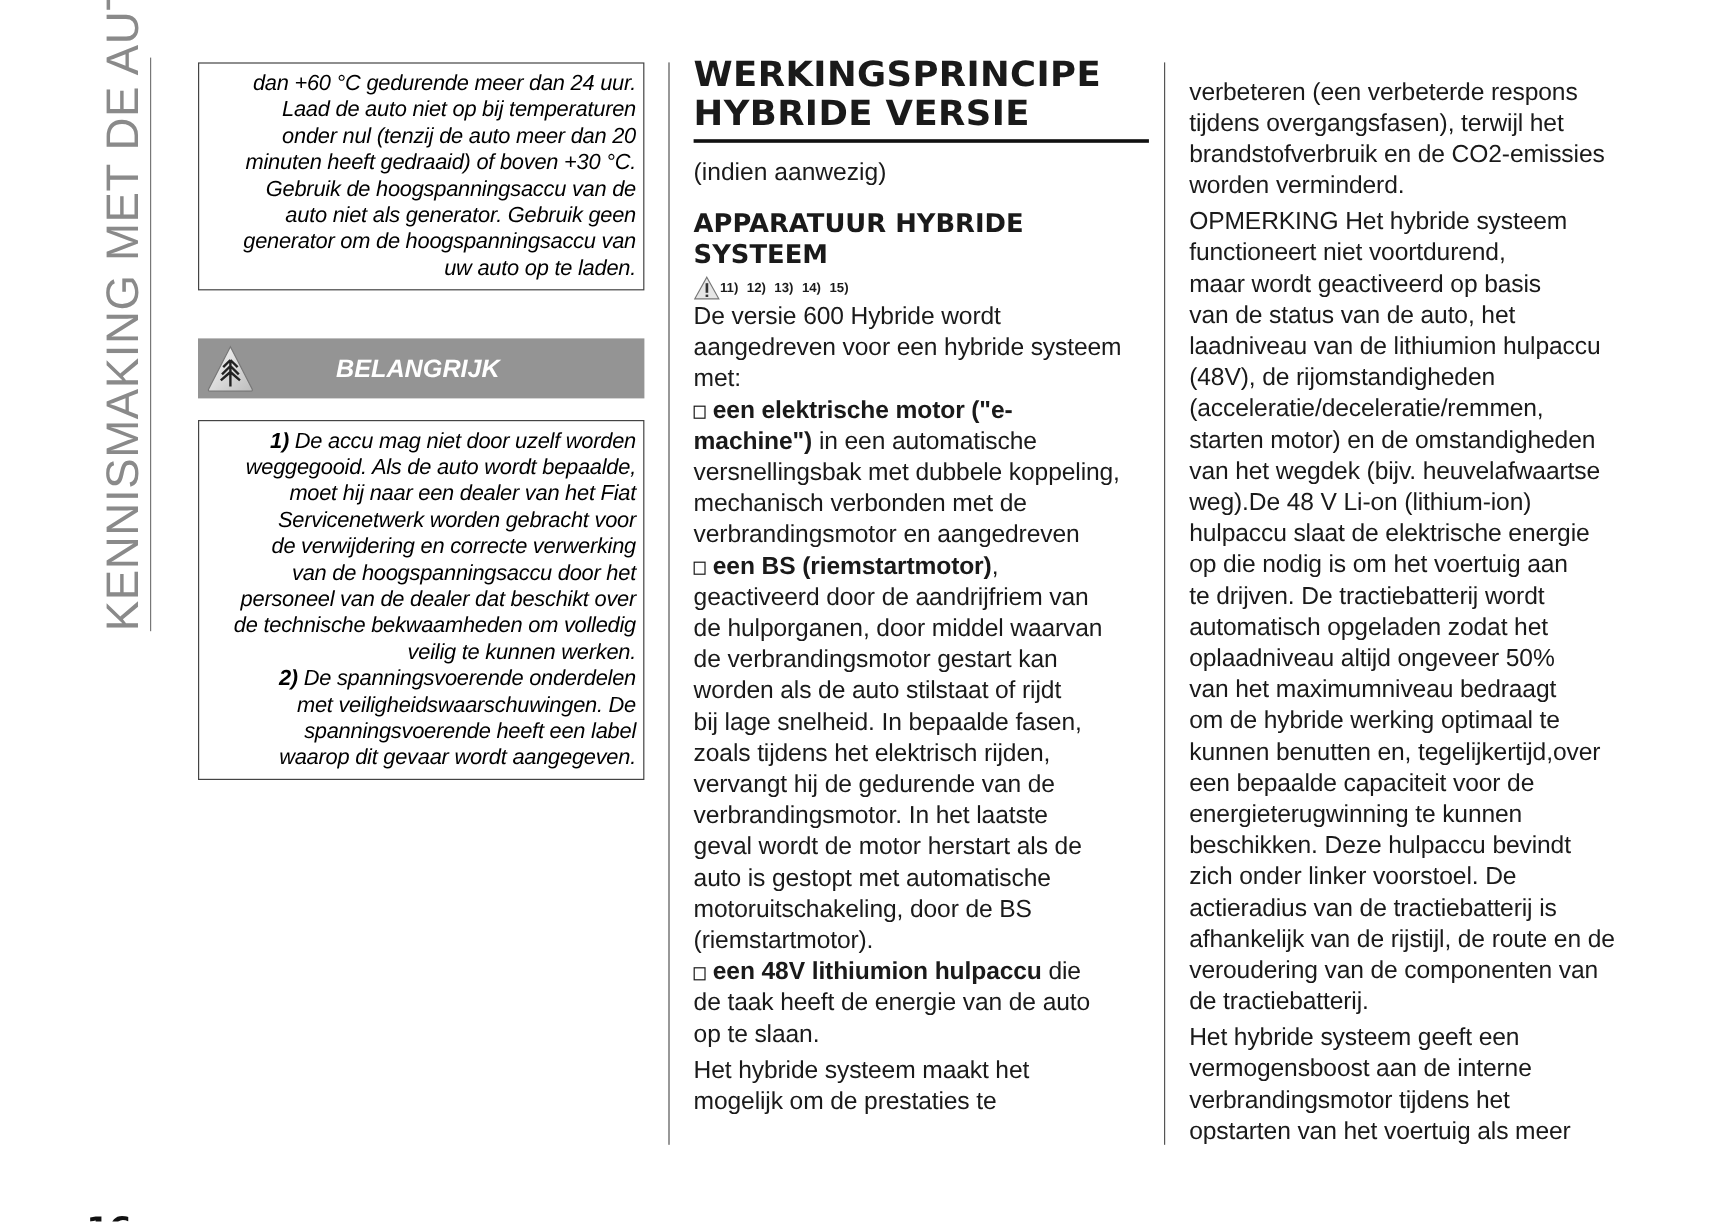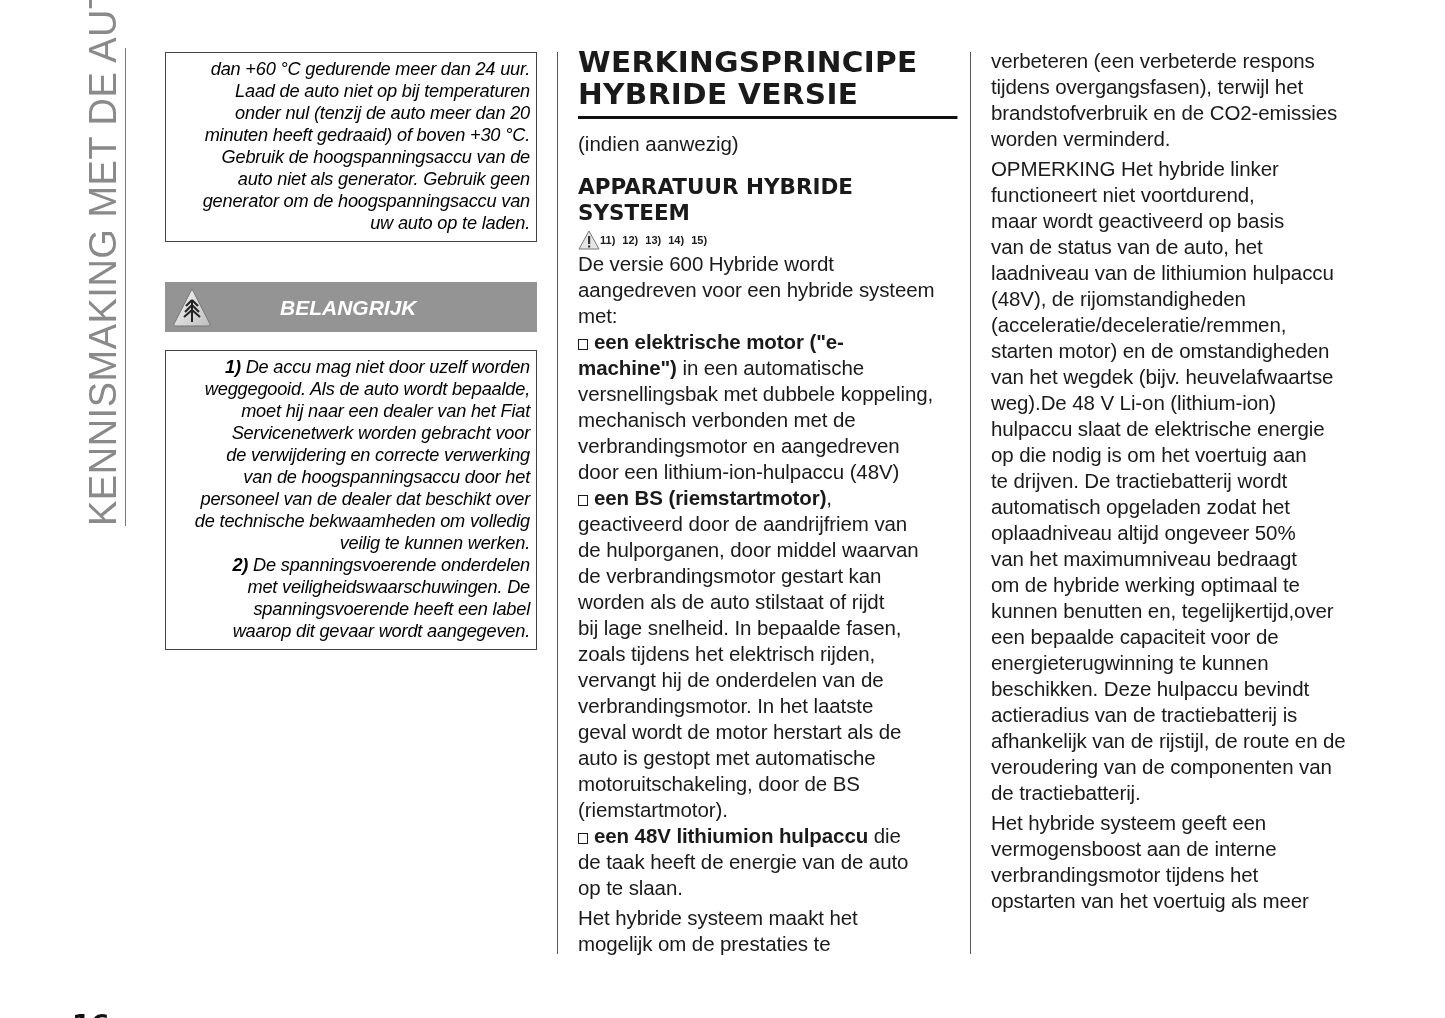--- a/index.html
+++ b/index.html
@@ -44,21 +44,21 @@
   .warnrefs svg { width: 22px; height: 20px; }
   .warnrefs span { font-size: 11px; font-weight: bold; word-spacing: 4px; }
   .body { font-size: 20.5px; line-height: 26px; letter-spacing: -0.1px; }
   .body p { margin: 0; }
   .body p + p.gap { margin-top: 4px; }
   .bullet { font-weight: bold; }
   .sq { display: inline-block; width: 10px; height: 11px; border: 1.6px solid #1a1a1a;
     margin-right: 6px; vertical-align: -1px; box-sizing: border-box; }
 
   
-  .col3 { position: absolute; left: 991px; top: 48px; width: 372px; }
+  .col3 { position: absolute; left: 991px; top: 64px; width: 372px; }
 </style>
 </head>
 <body>
 
 <div class="side-tab">
   <div class="label">KENNISMAKING MET DE AUTO</div>
   <div class="rule"></div>
 </div>
 
 <div class="page-number">16</div>
@@ -131,30 +131,29 @@
   <div class="body">
     <p>De versie 600 Hybride wordt</p>
     <p>aangedreven voor een hybride systeem</p>
     <p>met:</p>
 
     <p><span class="sq"></span><span class="bullet">een elektrische motor ("e-</span></p>
     <p><span class="bullet">machine")</span><span> in een automatische</span></p>
     <p>versnellingsbak met dubbele koppeling,</p>
     <p>mechanisch verbonden met de</p>
     <p>verbrandingsmotor en aangedreven</p>
-    <p>door een lithium-ion-hulpaccu (48V)</p>
 
     <p><span class="sq"></span><span class="bullet">een BS (riemstartmotor)</span><span>,</span></p>
     <p>geactiveerd door de aandrijfriem van</p>
     <p>de hulporganen, door middel waarvan</p>
     <p>de verbrandingsmotor gestart kan</p>
     <p>worden als de auto stilstaat of rijdt</p>
     <p>bij lage snelheid. In bepaalde fasen,</p>
     <p>zoals tijdens het elektrisch rijden,</p>
-    <p>vervangt hij de onderdelen van de</p>
+    <p>vervangt hij de gedurende van de</p>
     <p>verbrandingsmotor. In het laatste</p>
     <p>geval wordt de motor herstart als de</p>
     <p>auto is gestopt met automatische</p>
     <p>motoruitschakeling, door de BS</p>
     <p>(riemstartmotor).</p>
 
     <p><span class="sq"></span><span class="bullet">een 48V lithiumion hulpaccu</span><span> die</span></p>
     <p>de taak heeft de energie van de auto</p>
     <p>op te slaan.</p>
 
@@ -162,41 +161,42 @@
     <p>mogelijk om de prestaties te</p>
   </div>
 </div>
 
 <div class="col3 body">
   <p>verbeteren (een verbeterde respons</p>
   <p>tijdens overgangsfasen), terwijl het</p>
   <p>brandstofverbruik en de CO2-emissies</p>
   <p>worden verminderd.</p>
 
-  <p class="gap">OPMERKING Het hybride linker</p>
+  <p class="gap">OPMERKING Het hybride systeem</p>
   <p>functioneert niet voortdurend,</p>
   <p>maar wordt geactiveerd op basis</p>
   <p>van de status van de auto, het</p>
   <p>laadniveau van de lithiumion hulpaccu</p>
   <p>(48V), de rijomstandigheden</p>
   <p>(acceleratie/deceleratie/remmen,</p>
   <p>starten motor) en de omstandigheden</p>
   <p>van het wegdek (bijv. heuvelafwaartse</p>
   <p>weg).De 48 V Li-on (lithium-ion)</p>
   <p>hulpaccu slaat de elektrische energie</p>
   <p>op die nodig is om het voertuig aan</p>
   <p>te drijven. De tractiebatterij wordt</p>
   <p>automatisch opgeladen zodat het</p>
   <p>oplaadniveau altijd ongeveer 50%</p>
   <p>van het maximumniveau bedraagt</p>
   <p>om de hybride werking optimaal te</p>
   <p>kunnen benutten en, tegelijkertijd,over</p>
   <p>een bepaalde capaciteit voor de</p>
   <p>energieterugwinning te kunnen</p>
   <p>beschikken. Deze hulpaccu bevindt</p>
+  <p>zich onder linker voorstoel. De</p>
   <p>actieradius van de tractiebatterij is</p>
   <p>afhankelijk van de rijstijl, de route en de</p>
   <p>veroudering van de componenten van</p>
   <p>de tractiebatterij.</p>
 
   <p class="gap">Het hybride systeem geeft een</p>
   <p>vermogensboost aan de interne</p>
   <p>verbrandingsmotor tijdens het</p>
   <p>opstarten van het voertuig als meer</p>
 </div>

